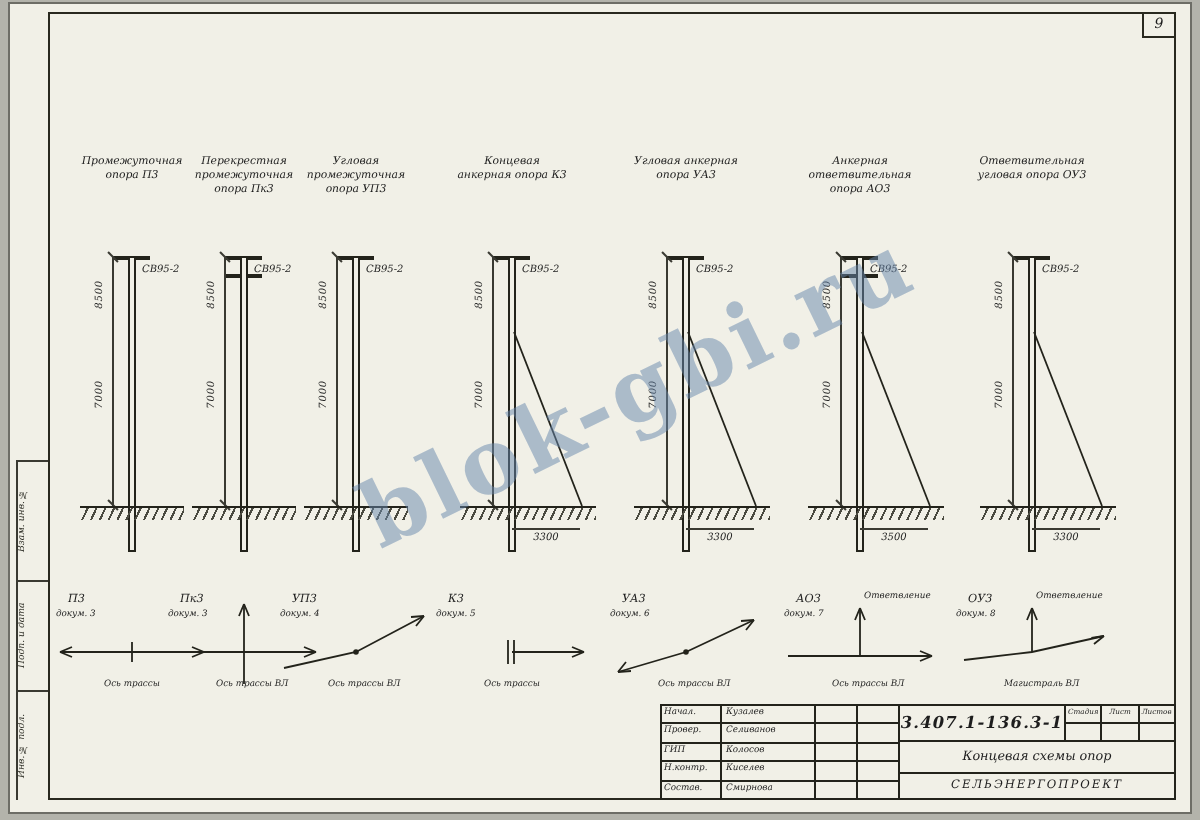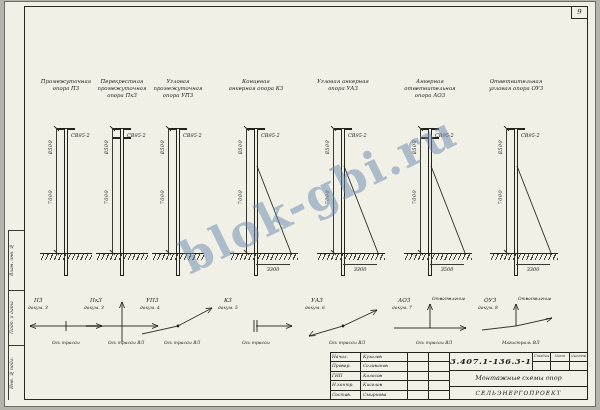--- a/index.html
+++ b/index.html
@@ -316,19 +316,19 @@
             <span>Лист</span>
             <span>Листов</span>
           </div>
           <div class="tb-mini-v">
               <i></i>
               <i></i>
               <i></i>
             </div>
         </div>
       </div>
-      <div class="tb-title">Монтажные схемы опор</div>
+      <div class="tb-title">Концевая схемы опор</div>
       <div class="tb-org">СЕЛЬЭНЕРГОПРОЕКТ</div>
     </div>
   </div>
 
   <div class="watermark" style="color: rgb(104, 136, 173);">blok-gbi.ru</div>
 </div>
 
 </body></html>

